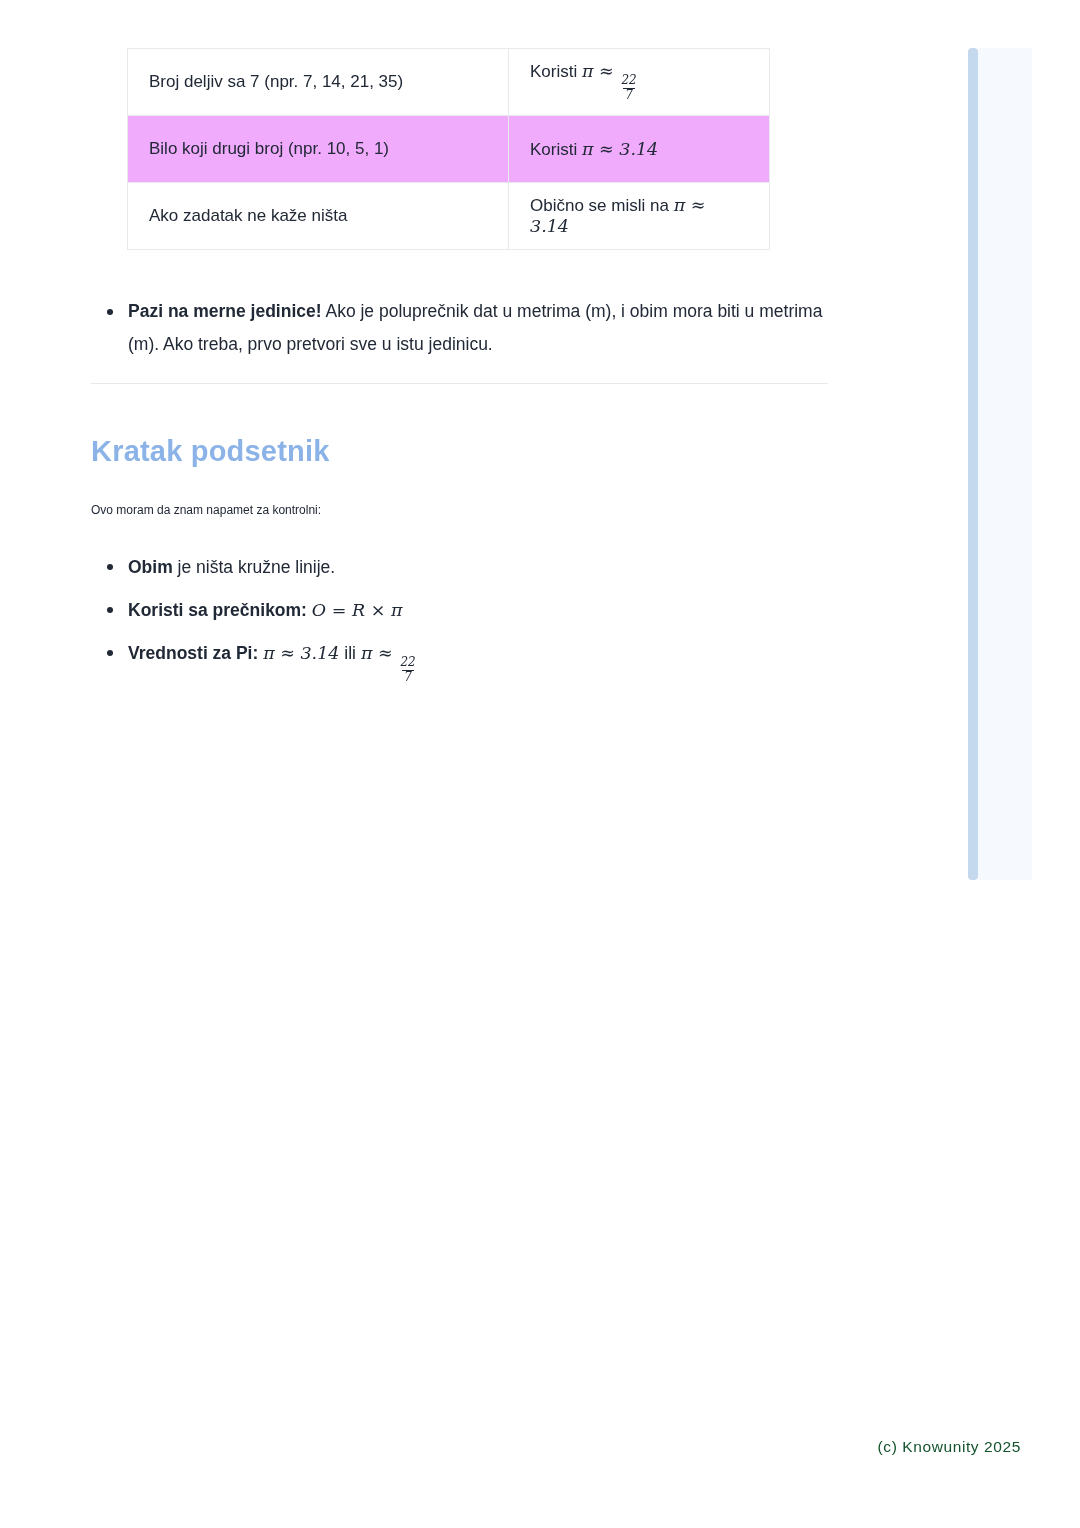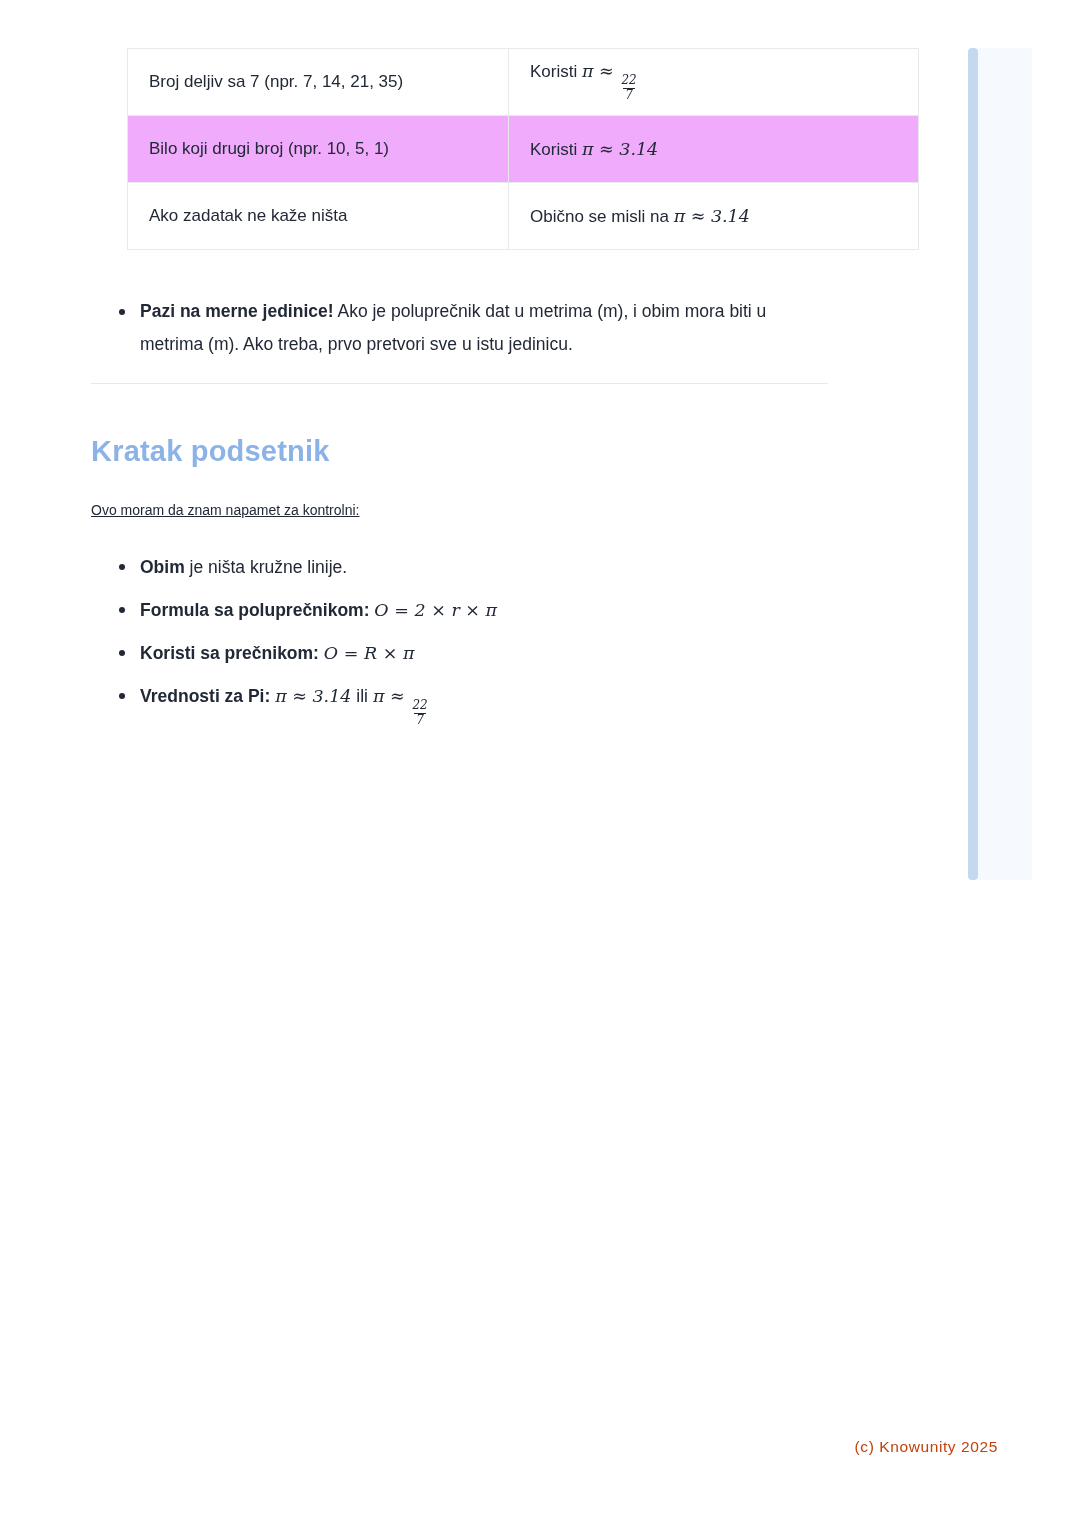--- a/index.html
+++ b/index.html
@@ -24,21 +24,21 @@
     width: 10px; height: 832px;
     background: #c4d8ee;
     border-radius: 4px;
   }
 
   .content { position: absolute; left: 91px; top: 0; width: 737px; }
 
   
   table.pi-table {
     margin: 48px 0 0 36px;
-    width: 792px;
+    width: 643px;
     border-collapse: collapse;
     table-layout: fixed;
     font-size: 17px;
   }
   table.pi-table td {
     border: 1px solid #e7e9ec;
     height: 67px;
     vertical-align: middle;
     padding: 0 21px;
     color: #212936;
@@ -59,21 +59,21 @@
     font-family: "DejaVu Serif", serif;
     font-style: italic;
     font-size: 12px;
     line-height: 1.15;
     vertical-align: -7px;
     margin-left: 3px;
   }
   .frac .den { border-top: 1px solid #212936; padding: 0 2px; }
 
   
-  ul.bullets { list-style: none; margin: 16px; padding: 0; }
+  ul.bullets { list-style: none; margin: 4px; padding: 0; }
   ul.bullets li {
     position: relative;
     padding-left: 33px;
     font-size: 17.5px;
     line-height: 33px;
     margin-bottom: 13px;
   }
   ul.bullets li::before {
     content: "";
     position: absolute;
@@ -100,32 +100,31 @@
     margin: 50px 0 0 0;
     font-size: 29px;
     line-height: 34px;
     font-weight: 700;
     color: #8cb3e7;
     letter-spacing: 0.2px;
   }
 
   p.intro {
     margin: 30px 0 0 0;
-    font-size: 14px;
+    font-size: 12px;
     line-height: 24px;
-    text-decoration: underline;
   }
 
   .footer {
     position: absolute;
     top: 1438px;
-    right: 82px;
+    right: 59px;
     font-size: 15.5px;
     letter-spacing: 0.6px;
-    color: #c2410c;
+    color: #14532d;
   }
 </style>
 </head>
 <body>
 
 <div class="scroll-track"></div>
 <div class="scroll-thumb"></div>
 
 <div class="content">
 
@@ -171,24 +170,20 @@
   <h2 class="section-heading">Kratak podsetnik</h2>
 
   <p class="intro">Ovo moram da znam napamet za kontrolni:</p>
 
   <ul class="bullets reminders">
     <li>
       <strong>Obim</strong>
       <span>je ništa kružne linije.</span>
     </li>
     <li>
-      <strong>Formula sa poluprečnikom:</strong>
-      <span class="math">O = 2 × r × π</span>
-    </li>
-    <li>
       <strong>Koristi sa prečnikom:</strong>
       <span class="math">O = R × π</span>
     </li>
     <li>
       <strong>Vrednosti za Pi:</strong>
       <span class="math">π ≈ 3.14</span>
       <span>ili</span>
       <span class="math">π ≈</span>
       <span class="frac">
           <span class="num">22</span>

